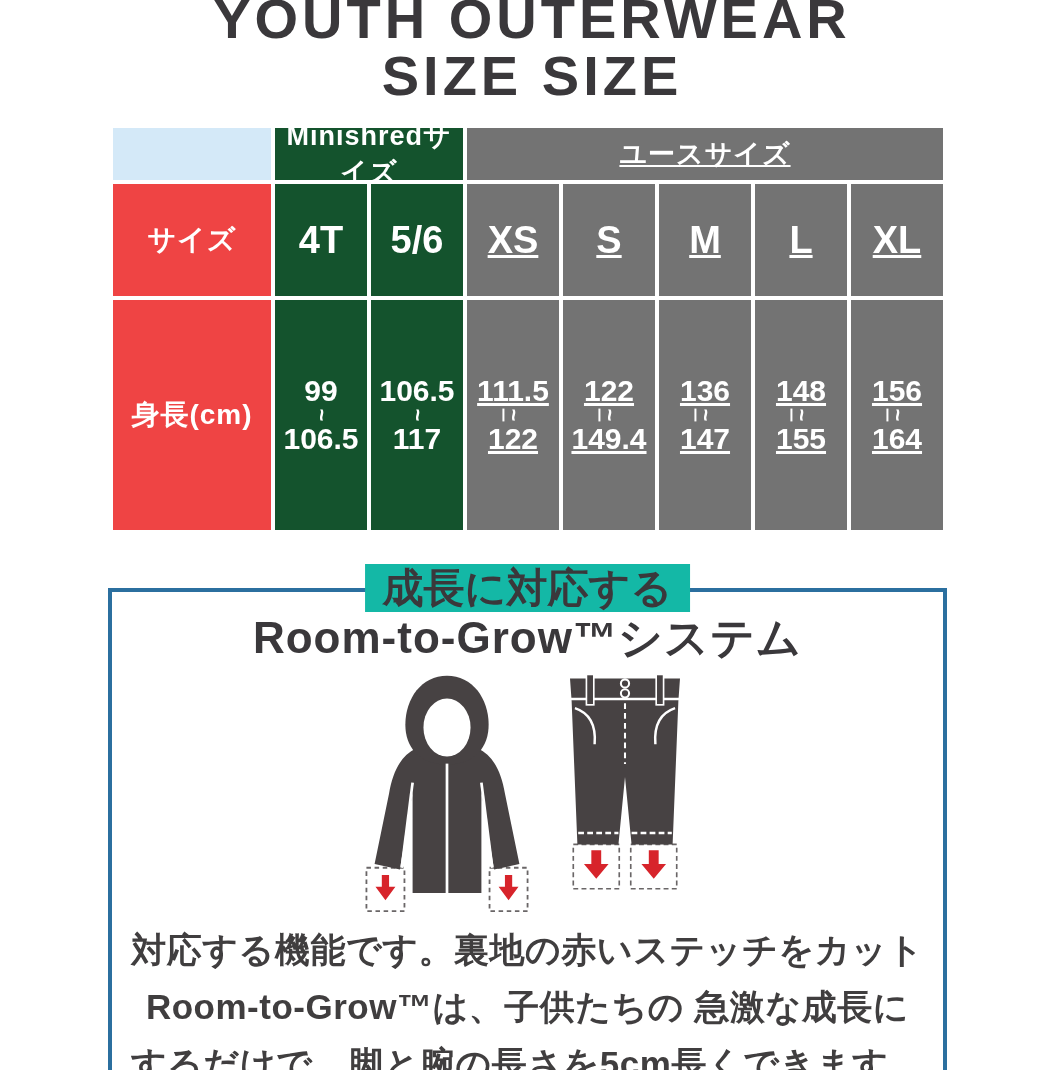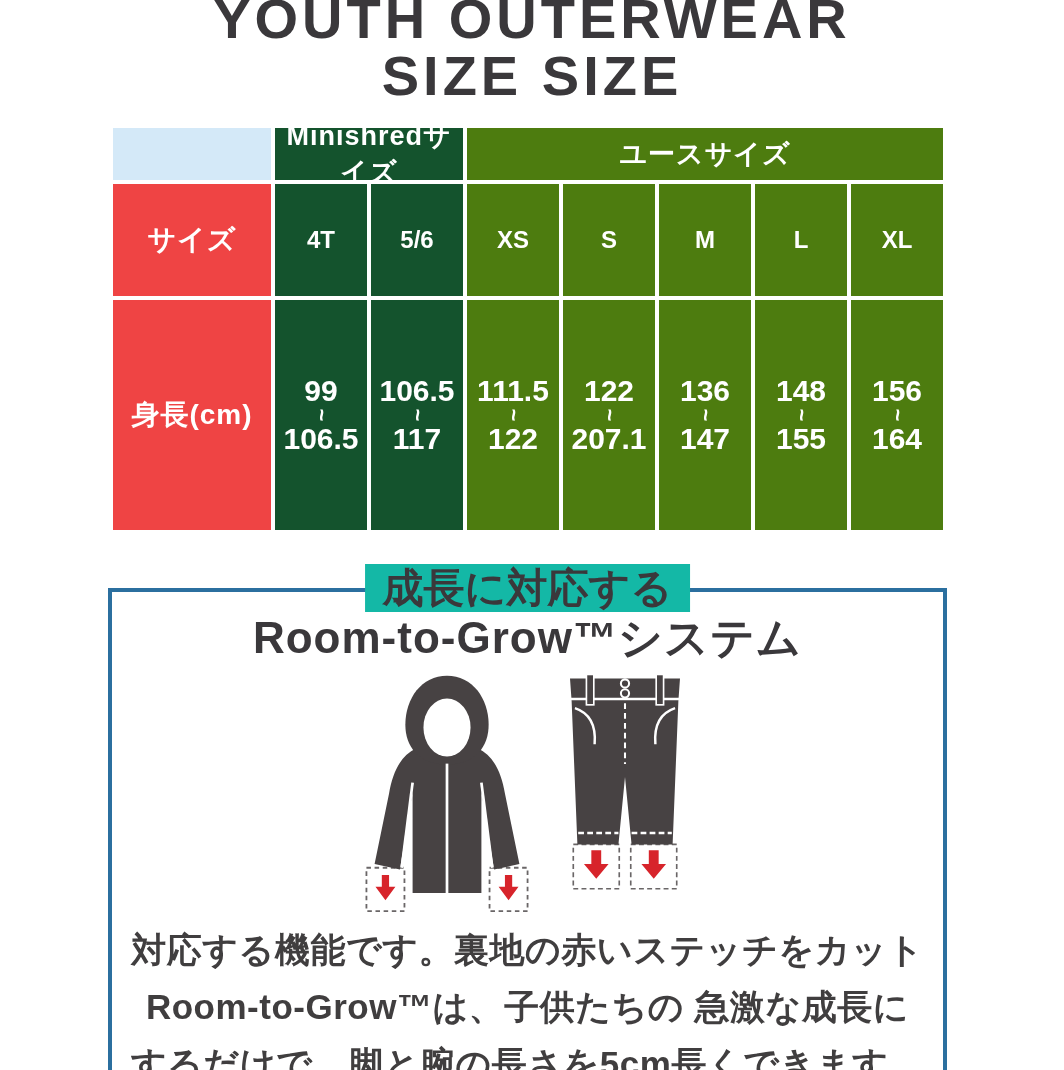--- a/index.html
+++ b/index.html
@@ -35,23 +35,23 @@
   .cell {
     display:flex; flex-direction:column;
     align-items:center; justify-content:center;
     color:#ffffff; font-weight:bold; text-align:center;
   }
   .span2 { grid-column:span 2; }
   .span5 { grid-column:span 5; }
   .bg-corner  { background:#d4e9f8; }
   .bg-lighter { background:#ef4444;text-align:right; }
   .bg-light   { background:#14532d; }
-  .bg-dark    { background:#4d7c0f; }
+  .bg-dark    { background:#737373;text-decoration:underline; }
   .group-label { font-size:27px; letter-spacing:1px; }
-  .size-label  { font-size:24px; }
+  .size-label  { font-size:38px; }
   .row-label   { font-size:28px; letter-spacing:1px; }
   .val { font-size:30px; line-height:34px; }
   .tilde {
     display:block;
     transform:rotate(90deg);
     font-size:22px; line-height:14px; height:14px;
     font-weight:bold;
   }
 
   
@@ -123,21 +123,21 @@
     <span>117</span>
   </div>
   <div class="cell bg-dark val">
     <span>111.5</span>
     <span class="tilde">~</span>
     <span>122</span>
   </div>
   <div class="cell bg-dark val">
     <span>122</span>
     <span class="tilde">~</span>
-    <span>207.1</span>
+    <span>149.4</span>
   </div>
   <div class="cell bg-dark val">
     <span>136</span>
     <span class="tilde">~</span>
     <span>147</span>
   </div>
   <div class="cell bg-dark val">
     <span>148</span>
     <span class="tilde">~</span>
     <span>155</span>

